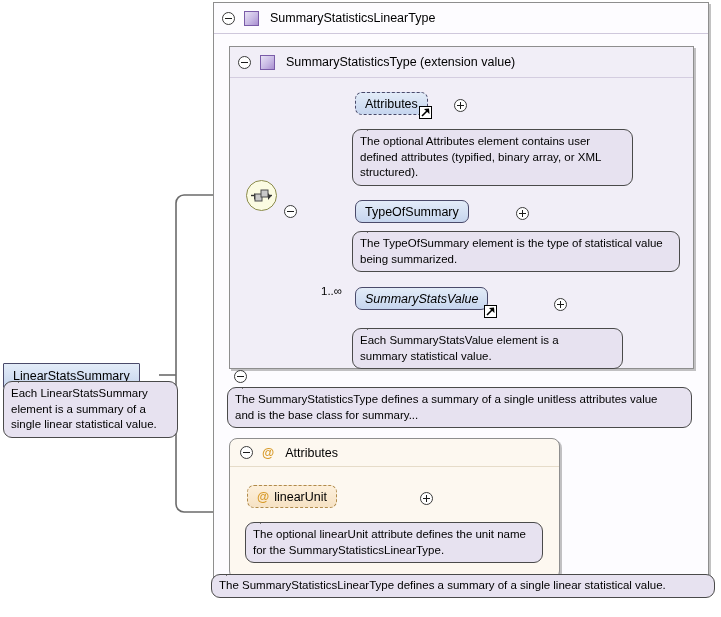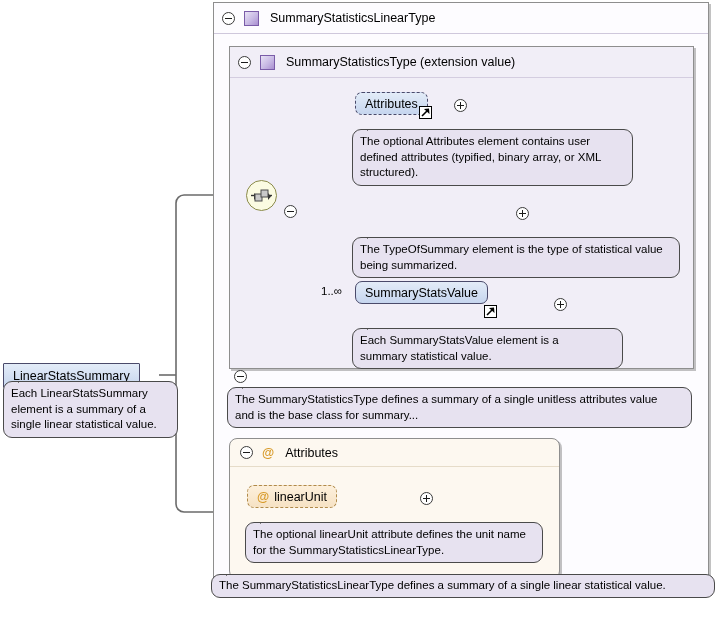--- a/index.html
+++ b/index.html
@@ -258,29 +258,32 @@
       <polygon points="9,1.5 9.5,7 4,2" fill="#000"></polygon>
     </svg>
   </div>
   <span class="toggle plus abs" style="left:437px; top:98px;"></span>
   <div class="anno bub-e7" style="left:352px; top:129px; width:281px;">
     <span class="tail"></span>
     <span>The optional Attributes element contains user defined attributes (typified, binary array, or XML structured).</span>
   </div>
 
   
+  <div class="node" style="left:355px; top:200px;">
+    <span>TypeOfSummary</span>
+  </div>
   <span class="toggle plus abs" style="left:481px; top:206px;"></span>
-  <div class="anno bub-e7" style="left:352px; top:237px; width:328px;">
+  <div class="anno bub-e7" style="left:352px; top:231px; width:328px;">
     <span class="tail"></span>
     <span>The TypeOfSummary element is the type of statistical value being summarized.</span>
   </div>
 
   
   <span class="occ" style="left:321px; top:285px;">1..∞</span>
-  <div class="node" style="left:355px; top:281px;">
+  <div class="node" style="left:355px; top:287px;font-style:italic;">
     <span>SummaryStatsValue</span>
   </div>
   <div class="ref-badge" style="left:484px; top:305px;">
     <svg width="11" height="11" viewBox="0 0 11 11">
       <line x1="2" y1="9" x2="8" y2="3" stroke="#000" stroke-width="1.6"></line>
       <polygon points="9,1.5 9.5,7 4,2" fill="#000"></polygon>
     </svg>
   </div>
   <span class="toggle plus abs" style="left:502px; top:297px;"></span>
   <div class="anno bub-e7" style="left:352px; top:328px; width:271px;">

